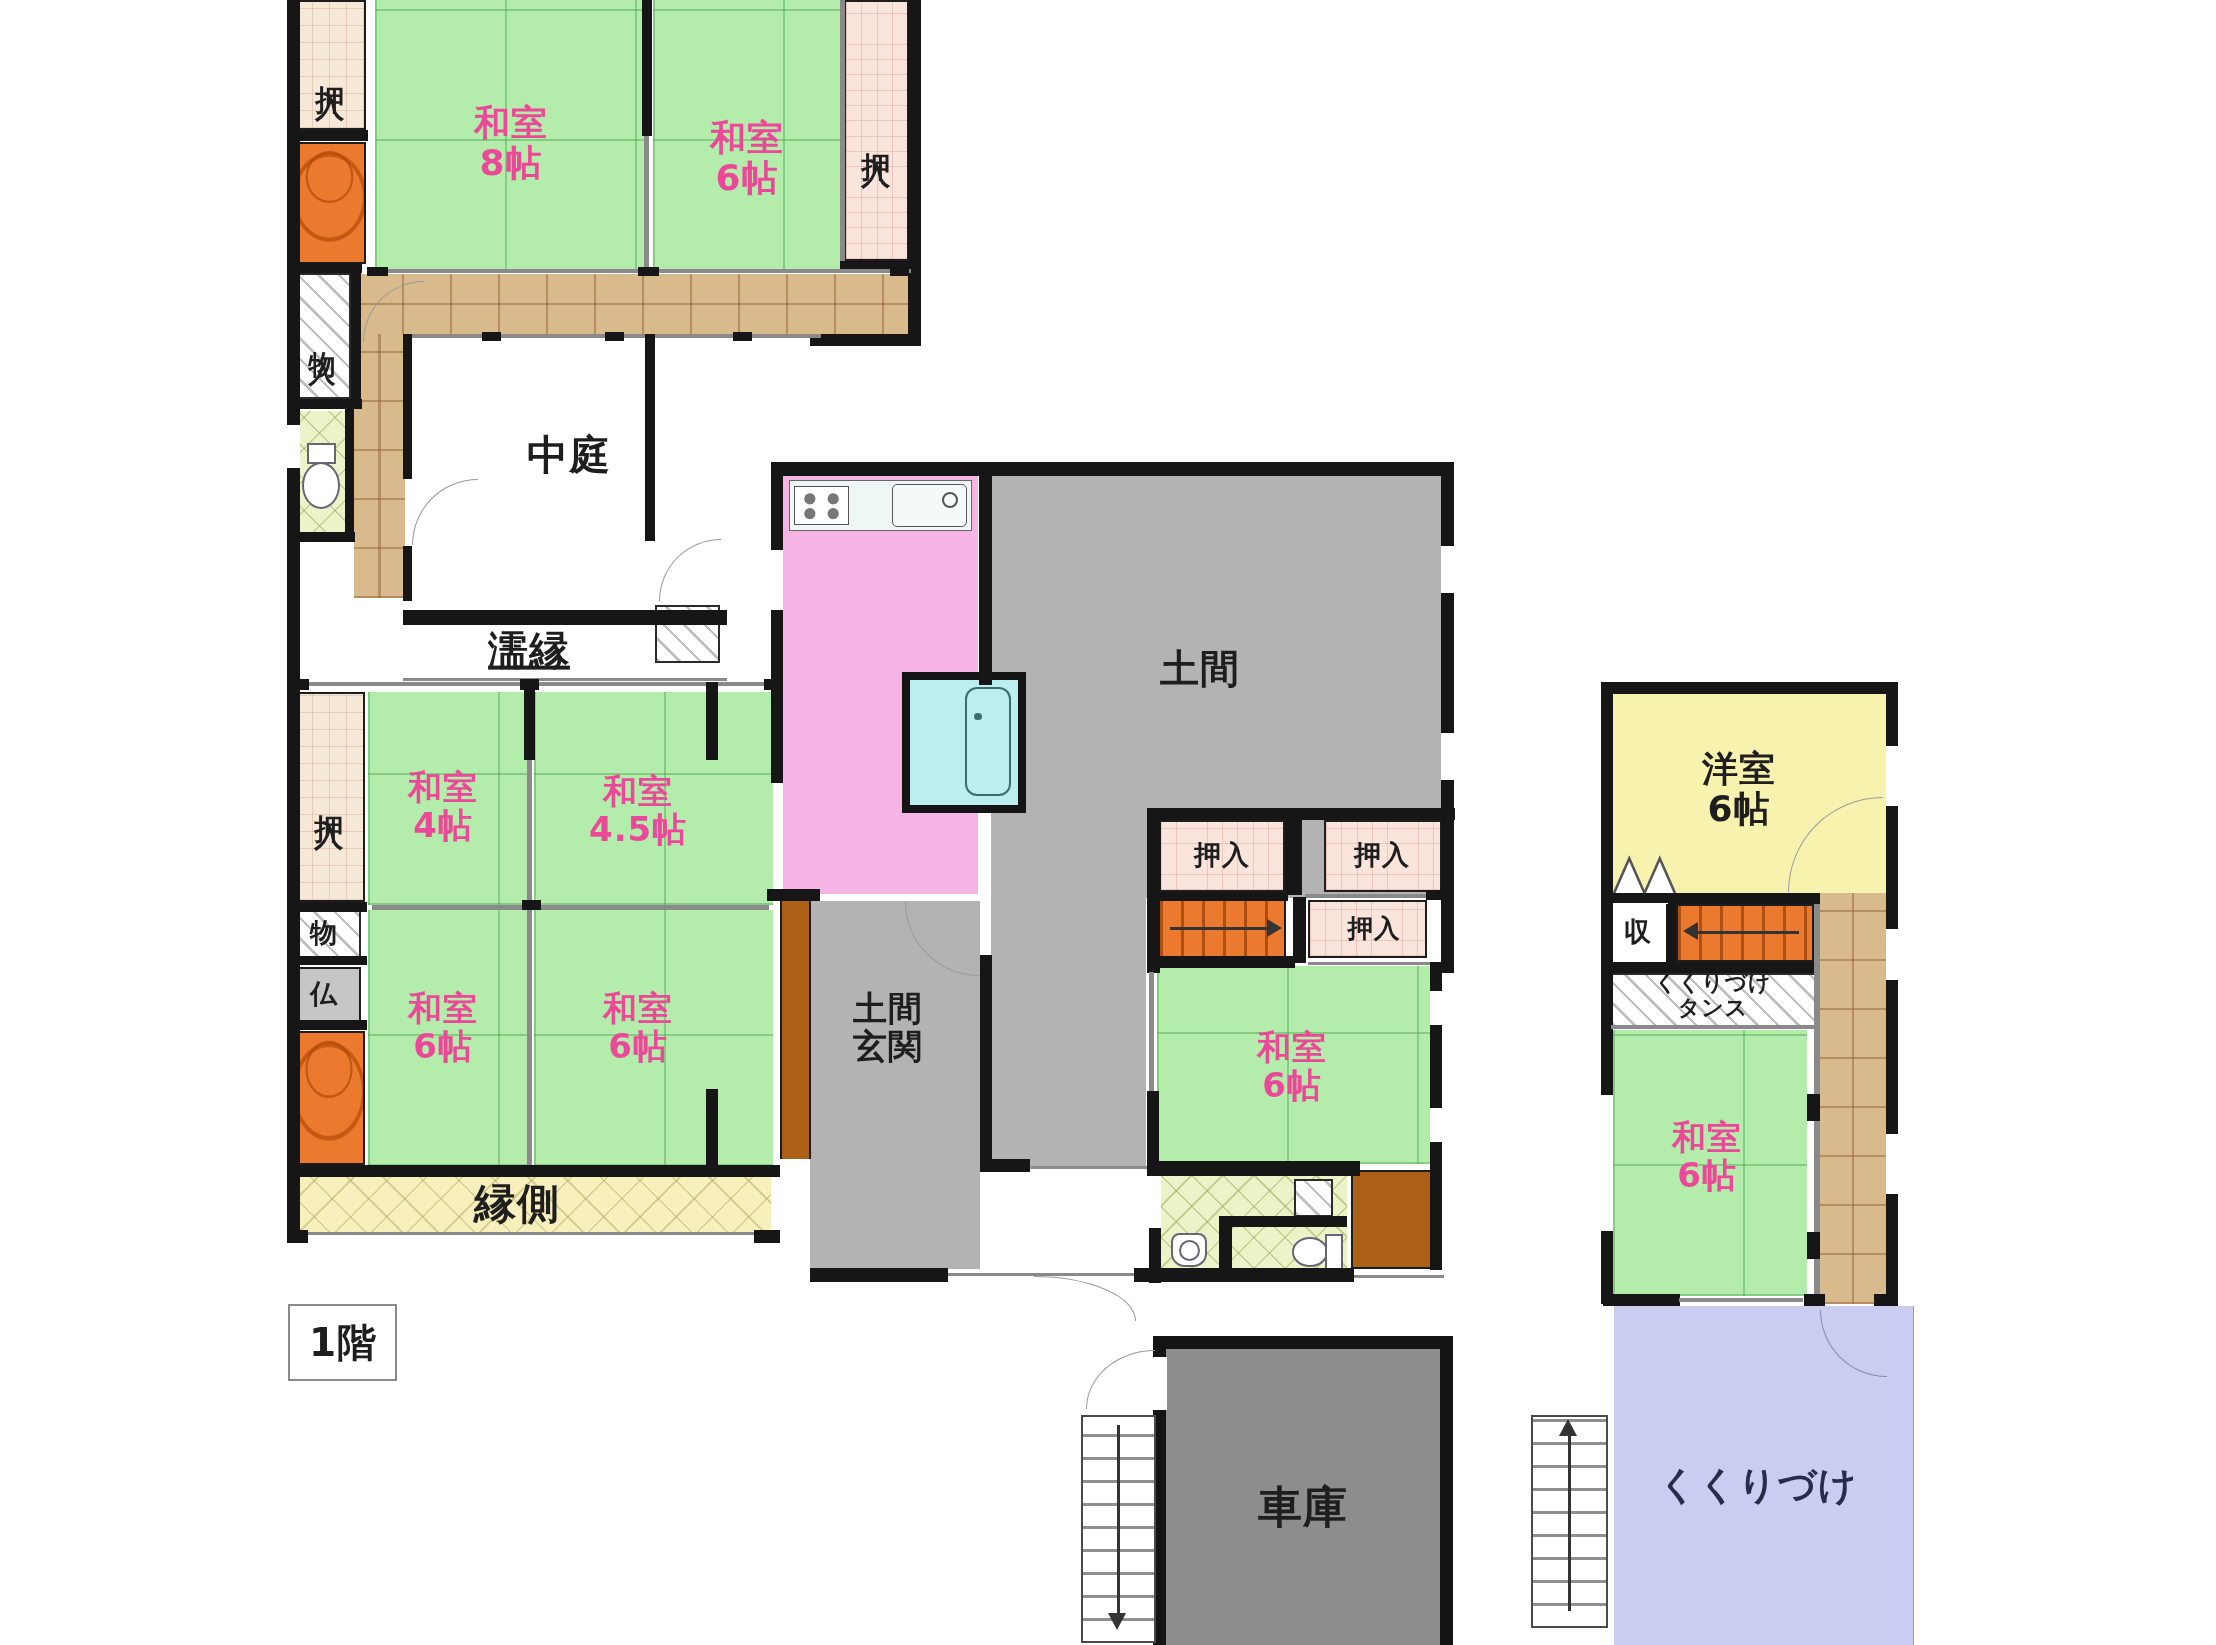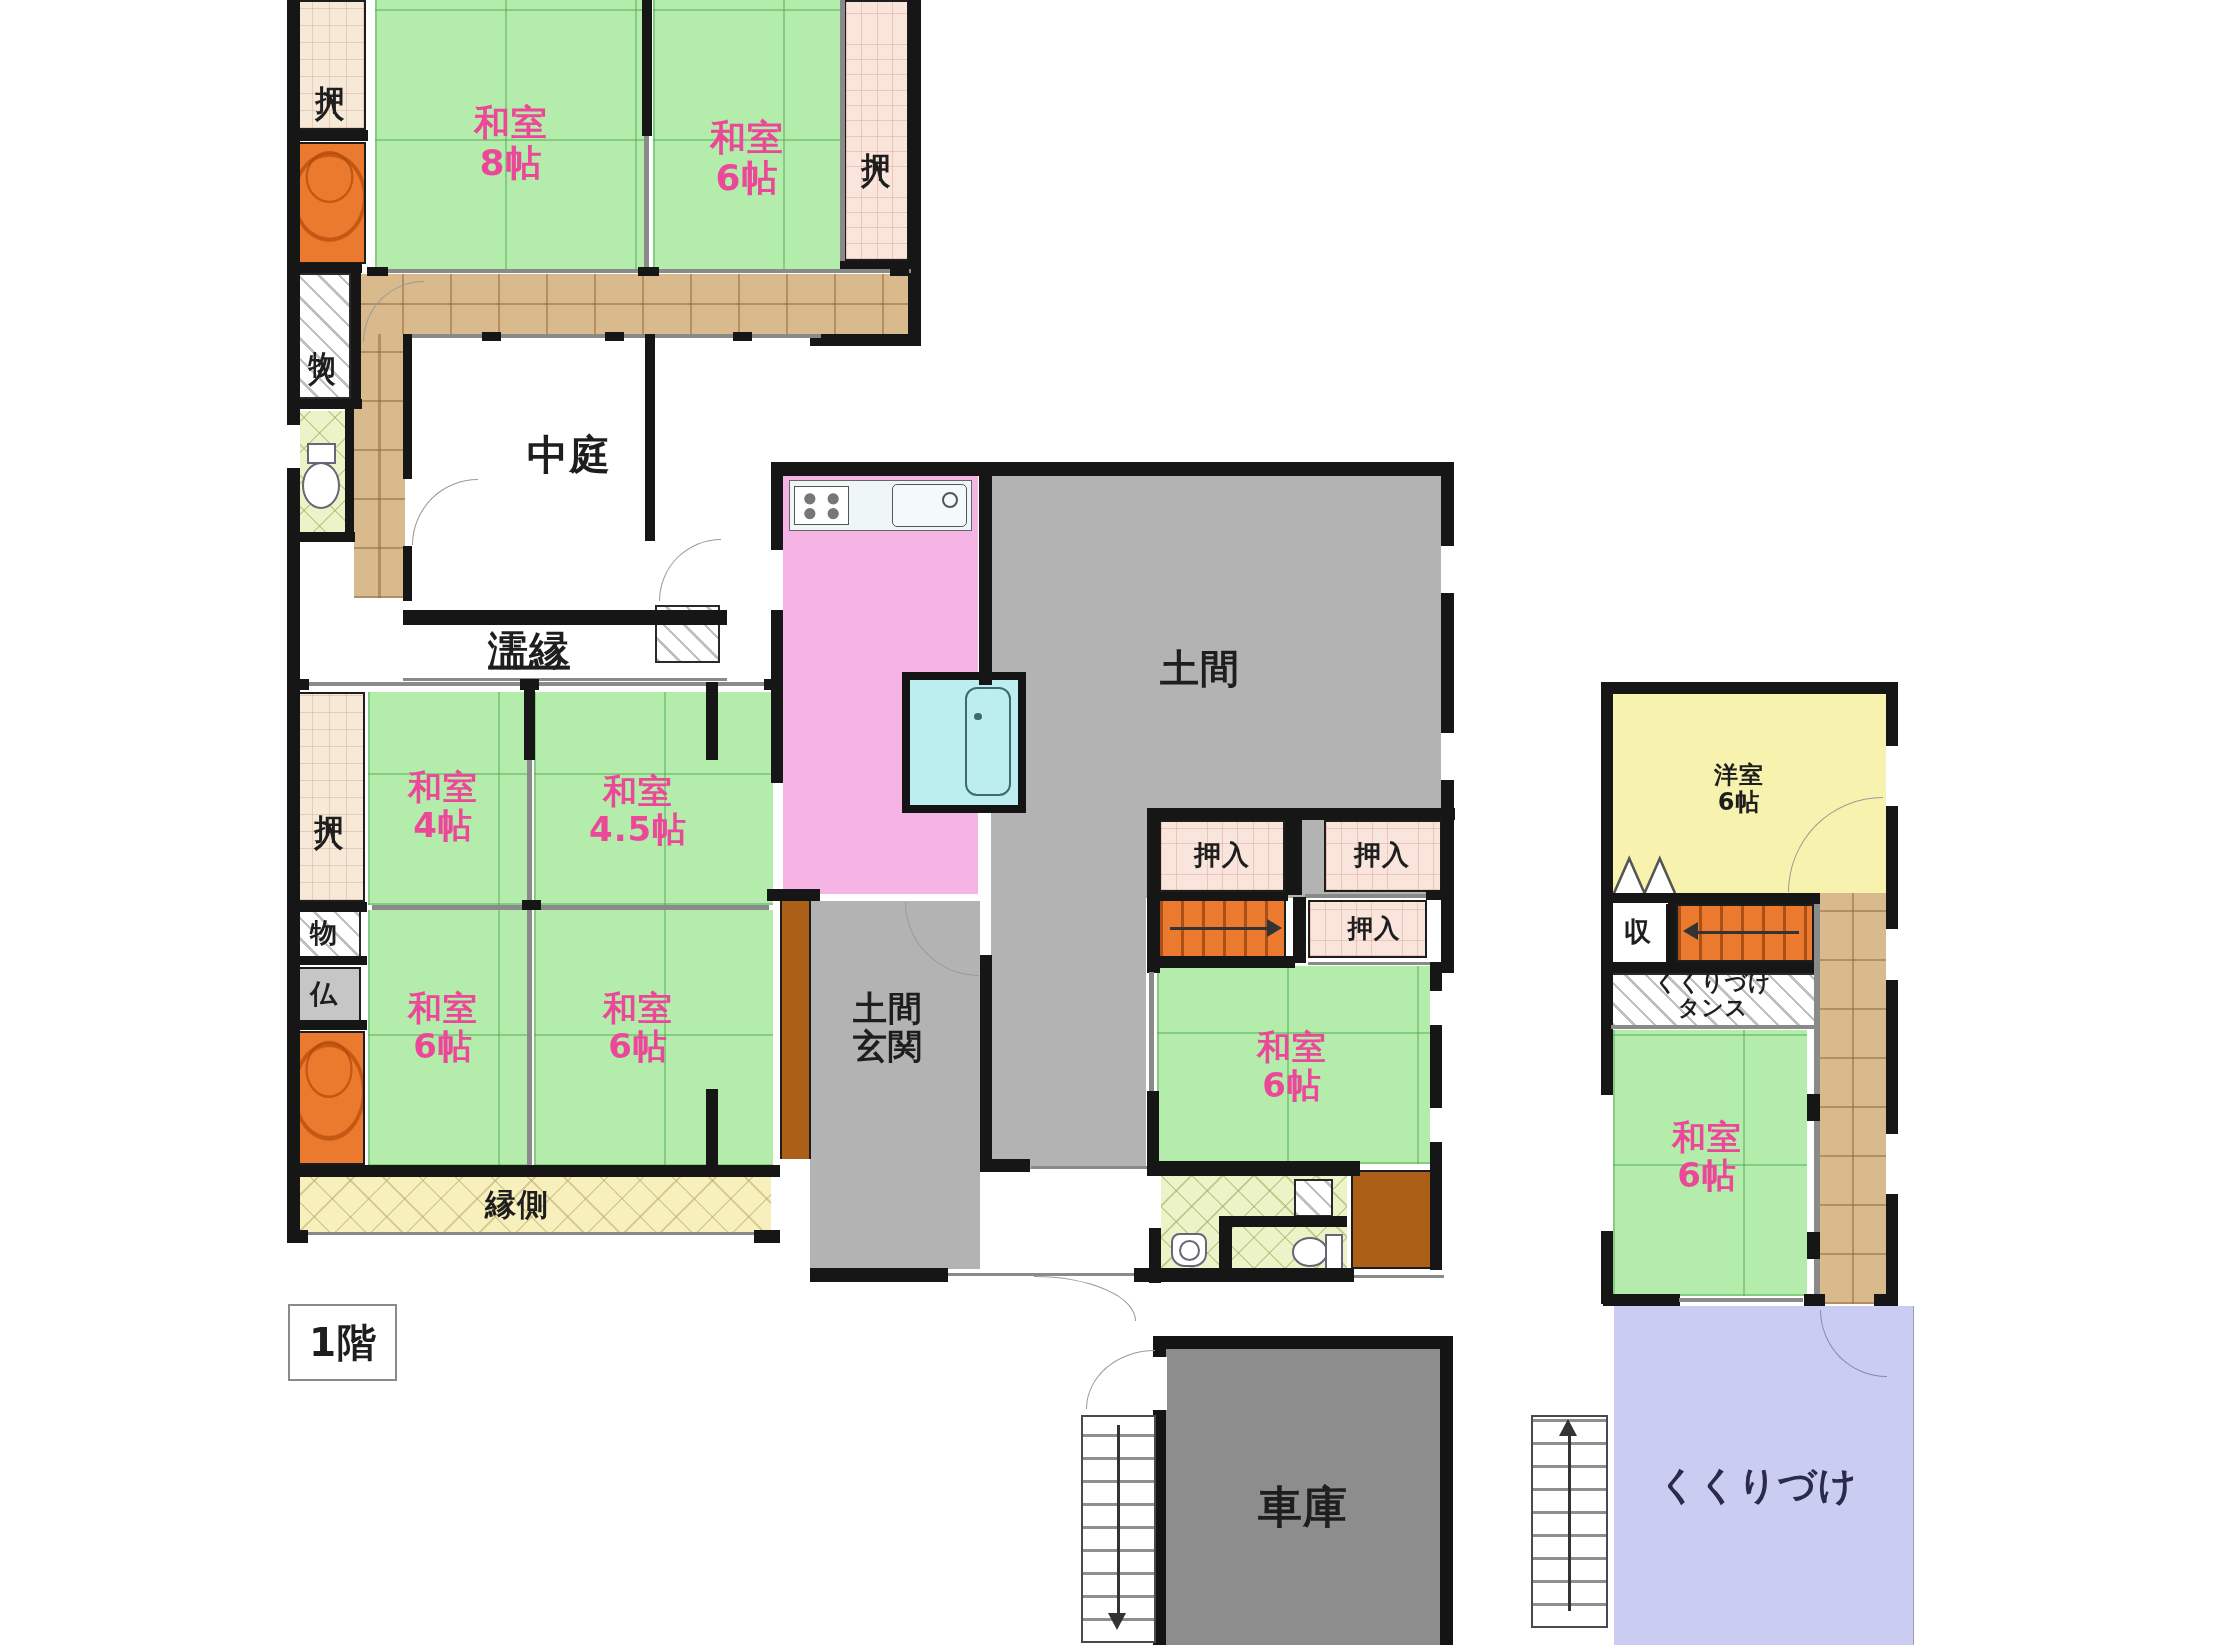--- a/index.html
+++ b/index.html
@@ -293,31 +293,31 @@
   <div class="lbl lblg" style="left:443px;top:806px;font-size:34px;">和室
 4帖</div>
   <div class="lbl lblg" style="left:638px;top:810px;font-size:34px;">和室
 4.5帖</div>
   <div class="lbl" style="left:324px;top:933px;font-size:27px;">物</div>
   <div class="lbl" style="left:324px;top:994px;font-size:27px;">仏</div>
   <div class="lbl lblg" style="left:443px;top:1027px;font-size:34px;">和室
 6帖</div>
   <div class="lbl lblg" style="left:638px;top:1027px;font-size:34px;">和室
 6帖</div>
-  <div class="lbl" style="left:517px;top:1204px;font-size:31px;">縁側</div>
+  <div class="lbl" style="left:517px;top:1204px;font-size:42px;">縁側</div>
   <div class="lbl" style="left:888px;top:1027px;font-size:34px;">土間
 玄関</div>
   <div class="lbl" style="left:1200px;top:669px;font-size:39px;">土間</div>
   <div class="lbl" style="left:1222px;top:855px;font-size:27px;">押入</div>
   <div class="lbl" style="left:1382px;top:855px;font-size:27px;">押入</div>
   <div class="lbl" style="left:1374px;top:928px;font-size:25.6px;">押入</div>
   <div class="lbl lblg" style="left:1292px;top:1066px;font-size:34px;">和室
 6帖</div>
   <div class="lbl" style="left:1303px;top:1507px;font-size:44px;">車庫</div>
-  <div class="lbl" style="left:1739px;top:789px;font-size:24px;">洋室
+  <div class="lbl" style="left:1739px;top:789px;font-size:36px;">洋室
 6帖</div>
   <div class="lbl" style="left:1638px;top:932px;font-size:27px;">収</div>
   <div class="lbl" style="left:1713px;top:996px;font-size:22px;text-align:center;">くくりづけ
 タンス</div>
   <div class="lbl lblg" style="left:1707px;top:1156px;font-size:34px;">和室
 6帖</div>
   <div class="lbl" style="left:1758px;top:1485px;font-size:38px;color:#2a2a4a;">くくりづけ</div>
 
   <div class="room" style="left:288px;top:1304px;width:109px;height:77px;background:#fff;border:2.6px solid #8a8a8a;"></div>
   <div class="lbl" style="left:343px;top:1343px;font-size:39px;text-align:right;">1階</div>

